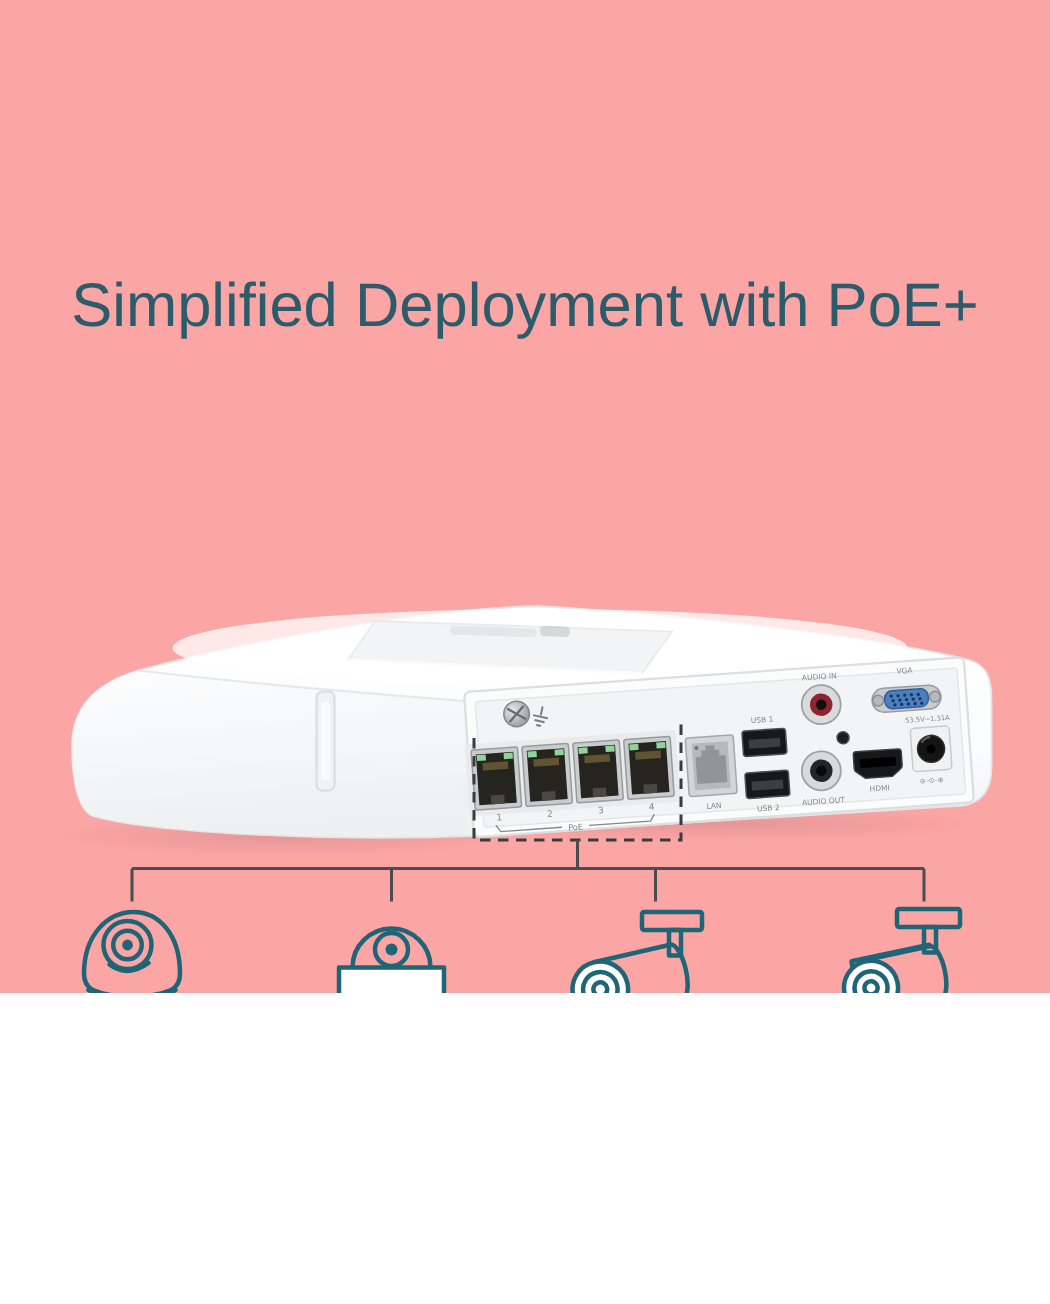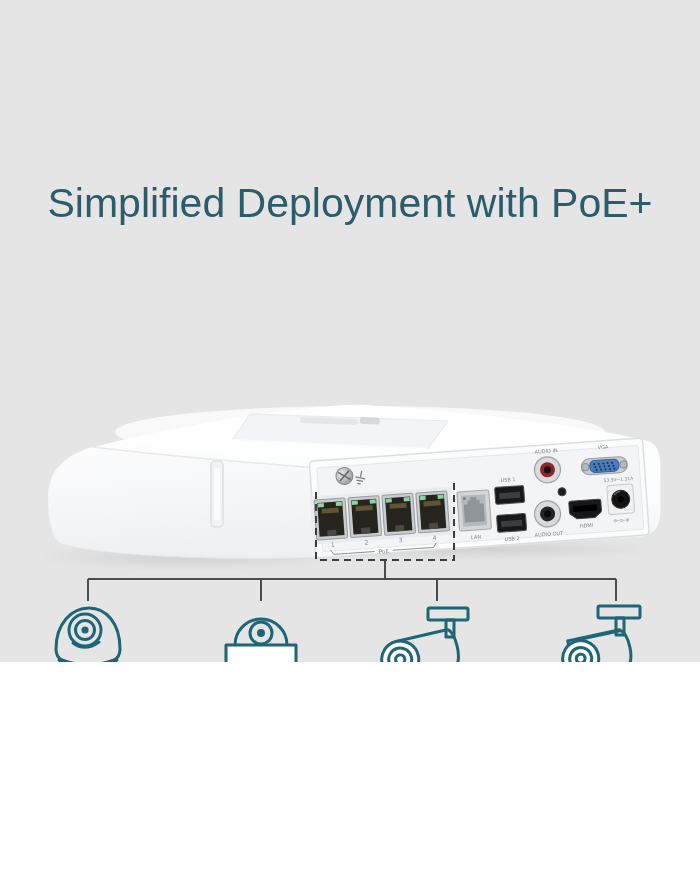--- a/index.html
+++ b/index.html
@@ -1,16 +1,16 @@
 <!DOCTYPE html>
 <html><head>
 <meta charset="utf-8">
 <style>
   html,body{margin:0;padding:0;background:#ffffff;}
-  .stage{position:relative;width:700px;height:662px;background:#e5e5e5;overflow:hidden;
+  .stage{position:relative;width:700px;height:662px;background:#fca5a5;overflow:hidden;
          font-family:"Liberation Sans",sans-serif;}
   .headline{position:absolute;left:0;top:180px;width:700px;text-align:center;
             font-size:41px;font-weight:400;letter-spacing:0px;color:#2a5c6b;line-height:46px;}
   svg{position:absolute;left:0;top:0;}
   .plabel{font-family:"DejaVu Sans",sans-serif;fill:#85888b;text-anchor:middle;}
   .f6{font-size:6px;} .f55{font-size:5.5px;} .f5{font-size:5px;} .f45{font-size:4.5px;}
   .cam{stroke:#1d6577;stroke-width:3;fill:none;stroke-linecap:round;stroke-linejoin:round;}
   .camfill{stroke:#1d6577;stroke-width:3;fill:#ffffff;stroke-linejoin:round;}
   .tree{stroke:#4a4d4f;stroke-width:2;fill:none;}
   .dash{stroke:#3c3c3c;stroke-width:2;fill:none;stroke-dasharray:7 5;}

